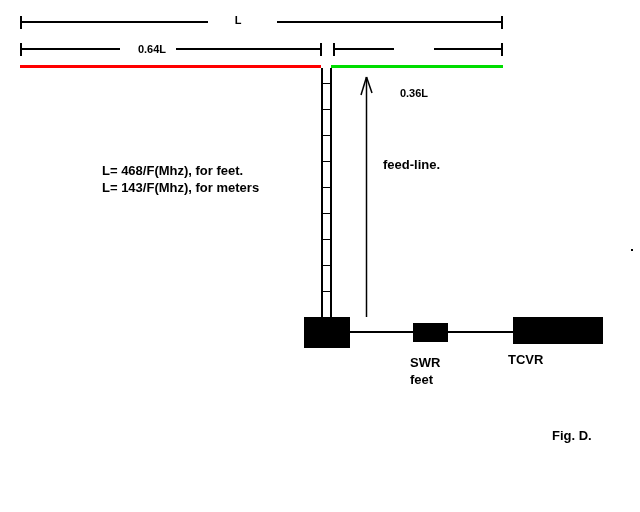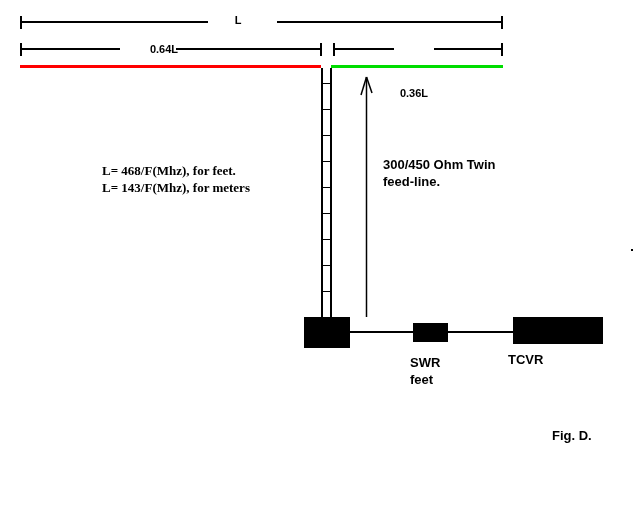--- a/index.html
+++ b/index.html
@@ -53,21 +53,21 @@
 <div id="canvas">
 
   <div class="tick" style="left:20px;  top:16px;"></div>
   <div class="hline" style="left:20px;  top:21px; width:188px;"></div>
   <div class="dimlabel" style="left:208px; top:13px; width:60px;">L</div>
   <div class="hline" style="left:277px; top:21px; width:226px;"></div>
   <div class="tick" style="left:501px; top:16px;"></div>
 
   <div class="tick" style="left:20px;  top:43px;"></div>
   <div class="hline" style="left:20px;  top:48px; width:100px;"></div>
-  <div class="dimlabel" style="left:136px; top:42px; width:56px;">0.64L</div>
+  <div class="dimlabel" style="left:124px; top:42px; width:56px;">0.64L</div>
   <div class="hline" style="left:176px; top:48px; width:146px;"></div>
   <div class="tick" style="left:320px; top:43px;"></div>
 
   <div class="tick" style="left:333px; top:43px;"></div>
   <div class="hline" style="left:333px; top:48px; width:61px;"></div>
   <div class="dimlabel" style="left:394px; top:42px; width:40px;margin-top:44px;">0.36L</div>
   <div class="hline" style="left:434px; top:48px; width:69px;"></div>
   <div class="tick" style="left:501px; top:43px;"></div>
 
   <div id="wire-left" class="wire" style="left:20px;  top:65px; width:301px;"></div>
@@ -84,27 +84,26 @@
   <div class="rung" style="top:239px;"></div>
   <div class="rung" style="top:265px;"></div>
   <div class="rung" style="top:291px;"></div>
 
   <svg class="overlay" width="640" height="512" viewBox="0 0 640 512">
     <line x1="366.5" y1="77" x2="366.5" y2="317" stroke="#000000" stroke-width="1.5"></line>
     <line x1="366.5" y1="77" x2="361" y2="95" stroke="#000000" stroke-width="1.5"></line>
     <line x1="366.5" y1="77" x2="372" y2="93" stroke="#000000" stroke-width="1.5"></line>
   </svg>
 
-  <div class="txt" style="left:102px; top:162px;font-family:Liberation Serif, serif;">
+  <div class="txt" style="left:102px; top:162px;">
     <div>L= 468/F(Mhz), for feet.</div>
     <div>L= 143/F(Mhz), for meters</div>
   </div>
 
   <div class="txt" style="left:383px; top:156px;">
-    <div>300/450 Ohm Twin</div>
     <div>feed-line.</div>
   </div>
 
   <div class="box" style="left:304px; top:317px; width:46px; height:31px;"></div>
   <div class="hline" style="left:350px; top:331px; width:63px;"></div>
   <div class="box" style="left:413px; top:323px; width:35px; height:19px;"></div>
   <div class="hline" style="left:448px; top:331px; width:65px;"></div>
   <div class="box" style="left:513px; top:317px; width:90px; height:27px;"></div>
 
   <div class="txt" style="left:410px; top:354px;">

